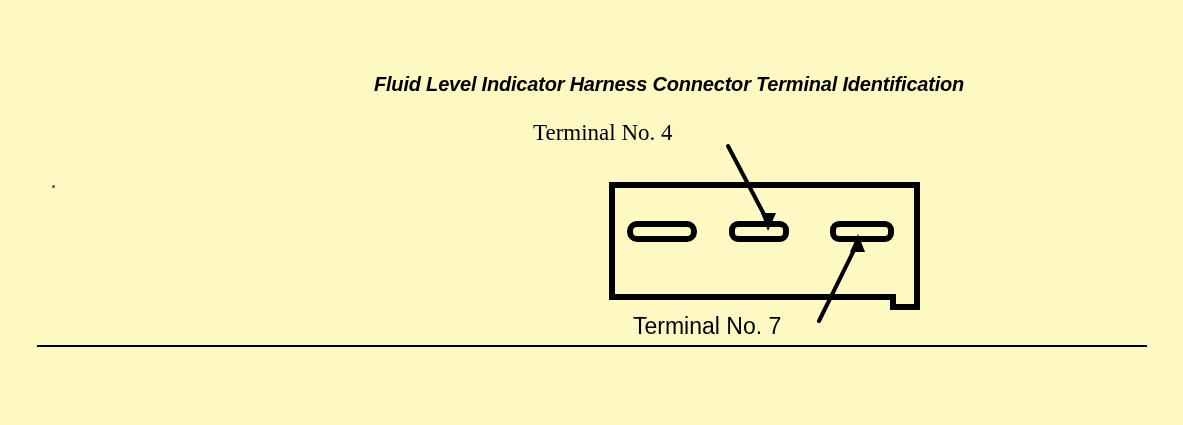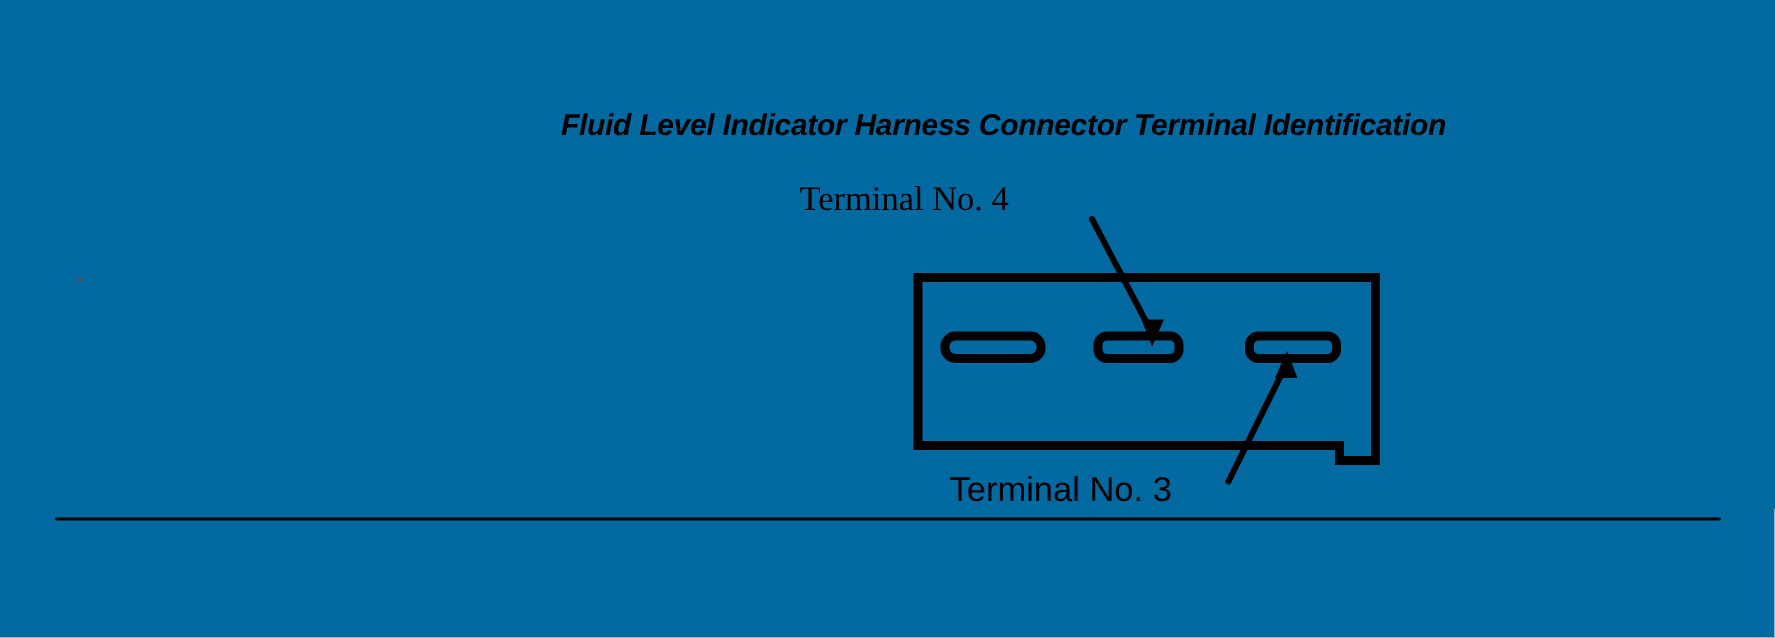--- a/index.html
+++ b/index.html
@@ -9,21 +9,21 @@
     background: #ffffff;
   }
   body {
     font-family: "Liberation Sans", sans-serif;
     color: #000000;
   }
   #page {
     position: relative;
     width: 1183px;
     height: 425px;
-    background: #0369a1;
+    background: #fef9c3;
     overflow: hidden;
   }
   #figure-svg {
     position: absolute;
     left: 0;
     top: 0;
     width: 1183px;
     height: 425px;
     display: block;
   }
@@ -71,21 +71,21 @@
 </style>
 </head>
 <body>
 
 <div id="page">
 
   <div class="fig-title">Fluid Level Indicator Harness Connector Terminal Identification</div>
 
   <div class="callout-label" id="label-terminal-4">Terminal No. 4</div>
 
-  <div class="callout-label" id="label-terminal-3">Terminal No. 3</div>
+  <div class="callout-label" id="label-terminal-3">Terminal No. 7</div>
 
   <div class="scan-speck"></div>
 
   <svg id="figure-svg" viewBox="0 0 1183 425" xmlns="http://www.w3.org/2000/svg">
 
     <path id="connector-body" fill="none" stroke="#000000" stroke-width="6" stroke-linejoin="miter" stroke-linecap="square" d="M 612 185 L 917 185 L 917 307 L 893 307 L 893 297 L 612 297 Z"></path>
 
     <rect id="slot-left" x="630" y="224" width="64" height="15" rx="7" ry="7" fill="none" stroke="#000000" stroke-width="6"></rect>
 
     <rect id="slot-center" x="732" y="224" width="54" height="15" rx="6" ry="6" fill="none" stroke="#000000" stroke-width="6"></rect>

